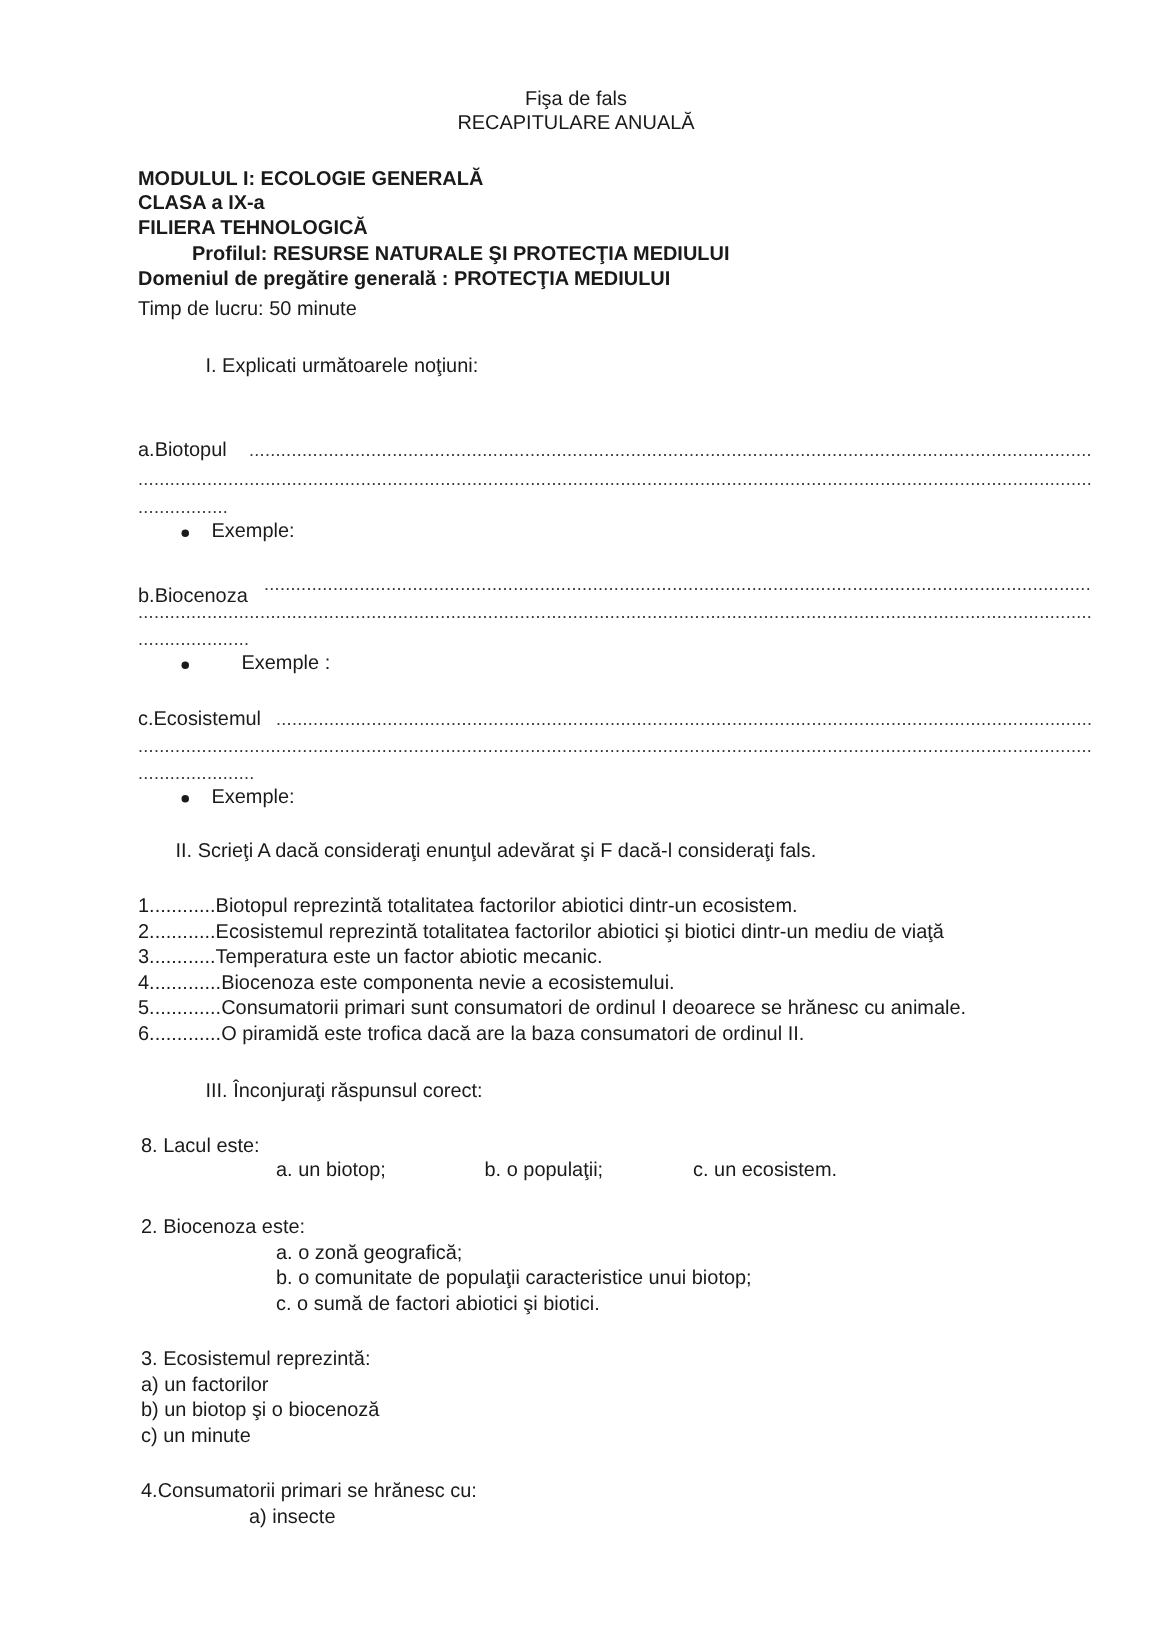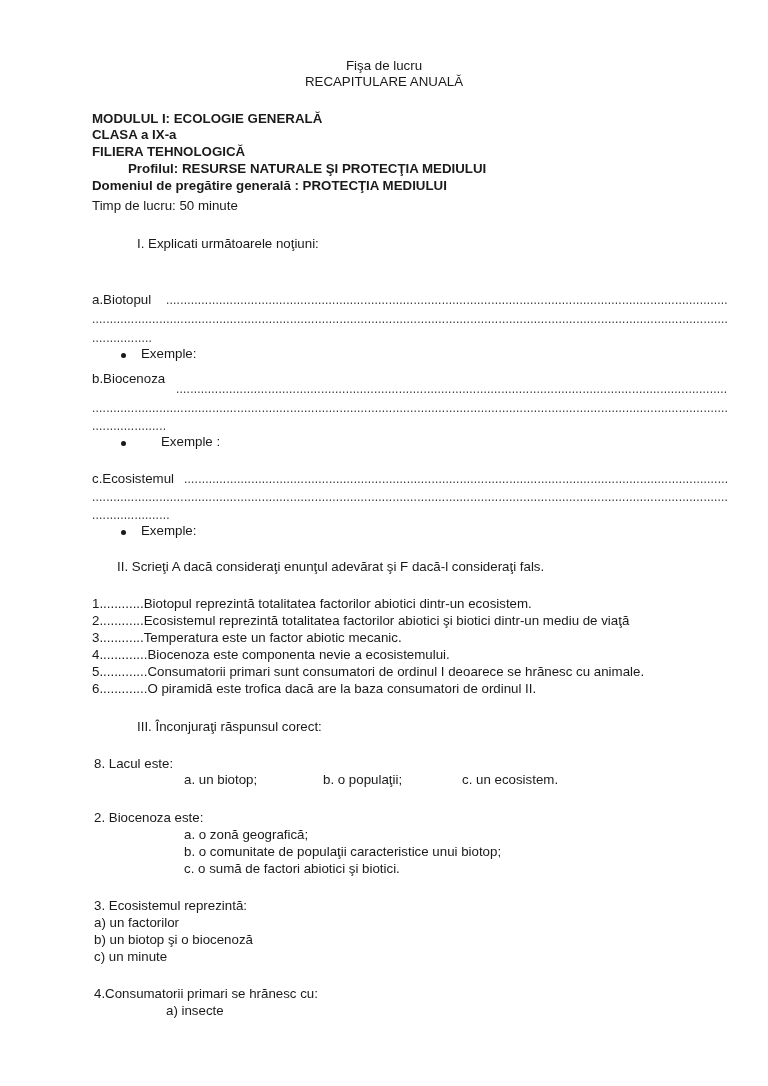--- a/index.html
+++ b/index.html
@@ -8,40 +8,40 @@
   .abs { position:absolute; white-space:nowrap; line-height:16px; }
   .center { left:0; width:768px; text-align:center; }
   .bold { font-weight:bold; }
   .dots { position:absolute; height:16px; overflow:hidden; white-space:nowrap;
           letter-spacing:0.2px; color:#333; font-size:12px; line-height:16px; }
   .bullet { position:absolute; width:5px; height:5px; border-radius:50%; background:#1a1a1a; }
 </style>
 </head>
 <body>
 
-<div class="abs center" style="top:58px;">Fişa de lucru</div>
+<div class="abs center" style="top:58px;">Fişa de fals</div>
 <div class="abs center" style="top:74px;">RECAPITULARE ANUALĂ</div>
 
 <div class="abs bold" style="left:92px; top:111px;">MODULUL I: ECOLOGIE GENERALĂ</div>
 <div class="abs bold" style="left:92px; top:127px;">CLASA a IX-a</div>
 <div class="abs bold" style="left:92px; top:144px;">FILIERA TEHNOLOGICĂ</div>
 <div class="abs bold" style="left:92px; top:161px;padding-left:36px;">Profilul: RESURSE NATURALE ŞI PROTECŢIA MEDIULUI</div>
 <div class="abs bold" style="left:92px; top:178px;">Domeniul de pregătire generală : PROTECŢIA MEDIULUI</div>
 <div class="abs" style="left:92px; top:198px;">Timp de lucru: 50 minute</div>
 
 <div class="abs" style="left:137px; top:236px;">I. Explicati următoarele noţiuni:</div>
 
 <div class="abs" style="left:92px; top:292px;">a.Biotopul</div>
 <div class="dots" style="left:166px; top:292px; width:562px;">......................................................................................................................................................................................................................................................</div>
 <div class="dots" style="left:92px; top:311px; width:636px;">......................................................................................................................................................................................................................................................</div>
 <div class="dots" style="left:92px; top:330px;">.................</div>
 <div class="bullet" style="left:121px; top:353px;"></div>
 <div class="abs" style="left:141px; top:346px;">Exemple:</div>
 
-<div class="abs" style="left:92px; top:371px;">b.Biocenoza</div>
+<div class="abs" style="left:92px; top:389px;">b.Biocenoza</div>
 <div class="dots" style="left:176px; top:381px; width:552px;">......................................................................................................................................................................................................................................................</div>
 <div class="dots" style="left:92px; top:400px; width:636px;">......................................................................................................................................................................................................................................................</div>
 <div class="dots" style="left:92px; top:418px;">.....................</div>
 <div class="bullet" style="left:121px; top:441px;"></div>
 <div class="abs" style="left:141px; top:434px;margin-left:20px;">Exemple :</div>
 
 <div class="abs" style="left:92px; top:471px;">c.Ecosistemul</div>
 <div class="dots" style="left:184px; top:471px; width:544px;">......................................................................................................................................................................................................................................................</div>
 <div class="dots" style="left:92px; top:489px; width:636px;">......................................................................................................................................................................................................................................................</div>
 <div class="dots" style="left:92px; top:507px;">......................</div>

